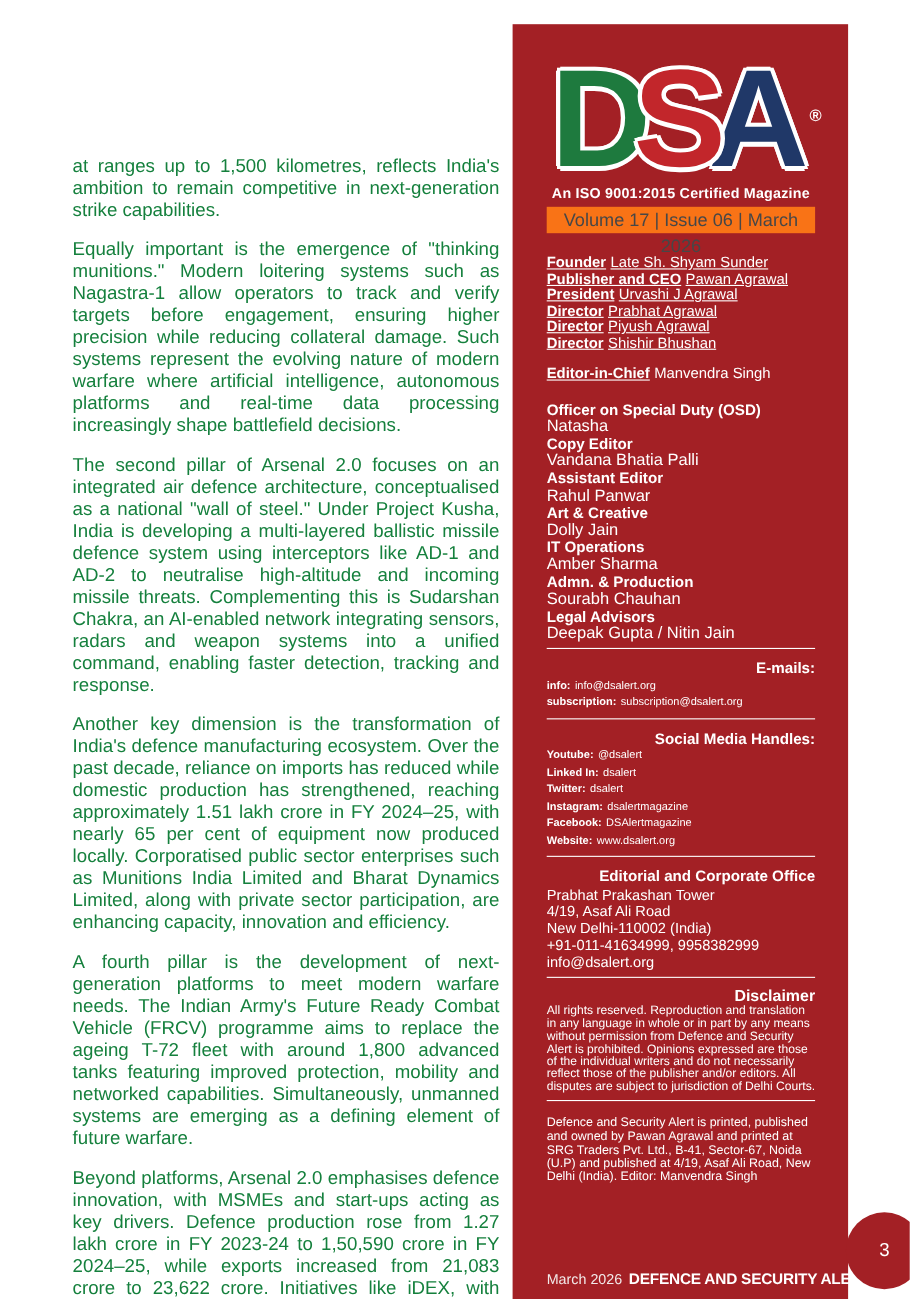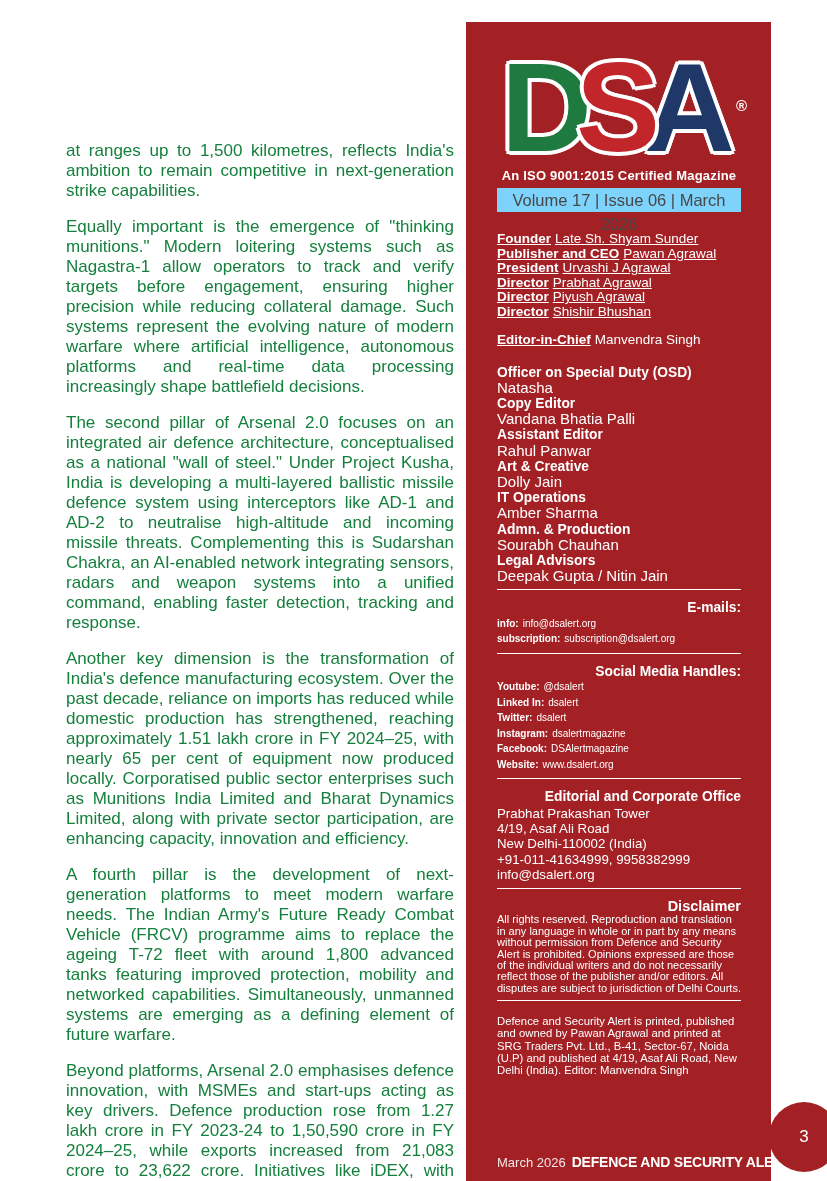--- a/index.html
+++ b/index.html
@@ -39,21 +39,21 @@
   .logo .l-a{color:#203868;margin-left:-16px;z-index:2;}
   .logo .reg{
     font-size:15px;font-weight:700;color:#ffffff;text-shadow:none;
     position:absolute;top:-2px;right:-6px;z-index:4;
   }
   .tagline{
     margin-top:6px;font-size:13px;font-weight:700;color:#ffffff;
     text-align:center;letter-spacing:.2px;white-space:nowrap;
   }
   .volume-bar{
-    margin-top:5px;background:#7dd3fc;color:#474747;
+    margin-top:5px;background:#f97316;color:#474747;
     font-size:16.5px;height:24px;line-height:24px;text-align:center;
   }
 
   .mast-list{margin-top:20px;font-size:13.5px;line-height:14.5px;text-decoration:underline;}
   .mast-row b{font-weight:700;margin-right:4px;}
   .eic-row{margin-top:14px;font-size:13.5px;line-height:14.5px;}
   .eic-row b{font-weight:700;margin-right:4px;text-decoration:underline;}
 
   .staff-list{margin-top:17px;}
   .staff-item{margin-bottom:1px;}

